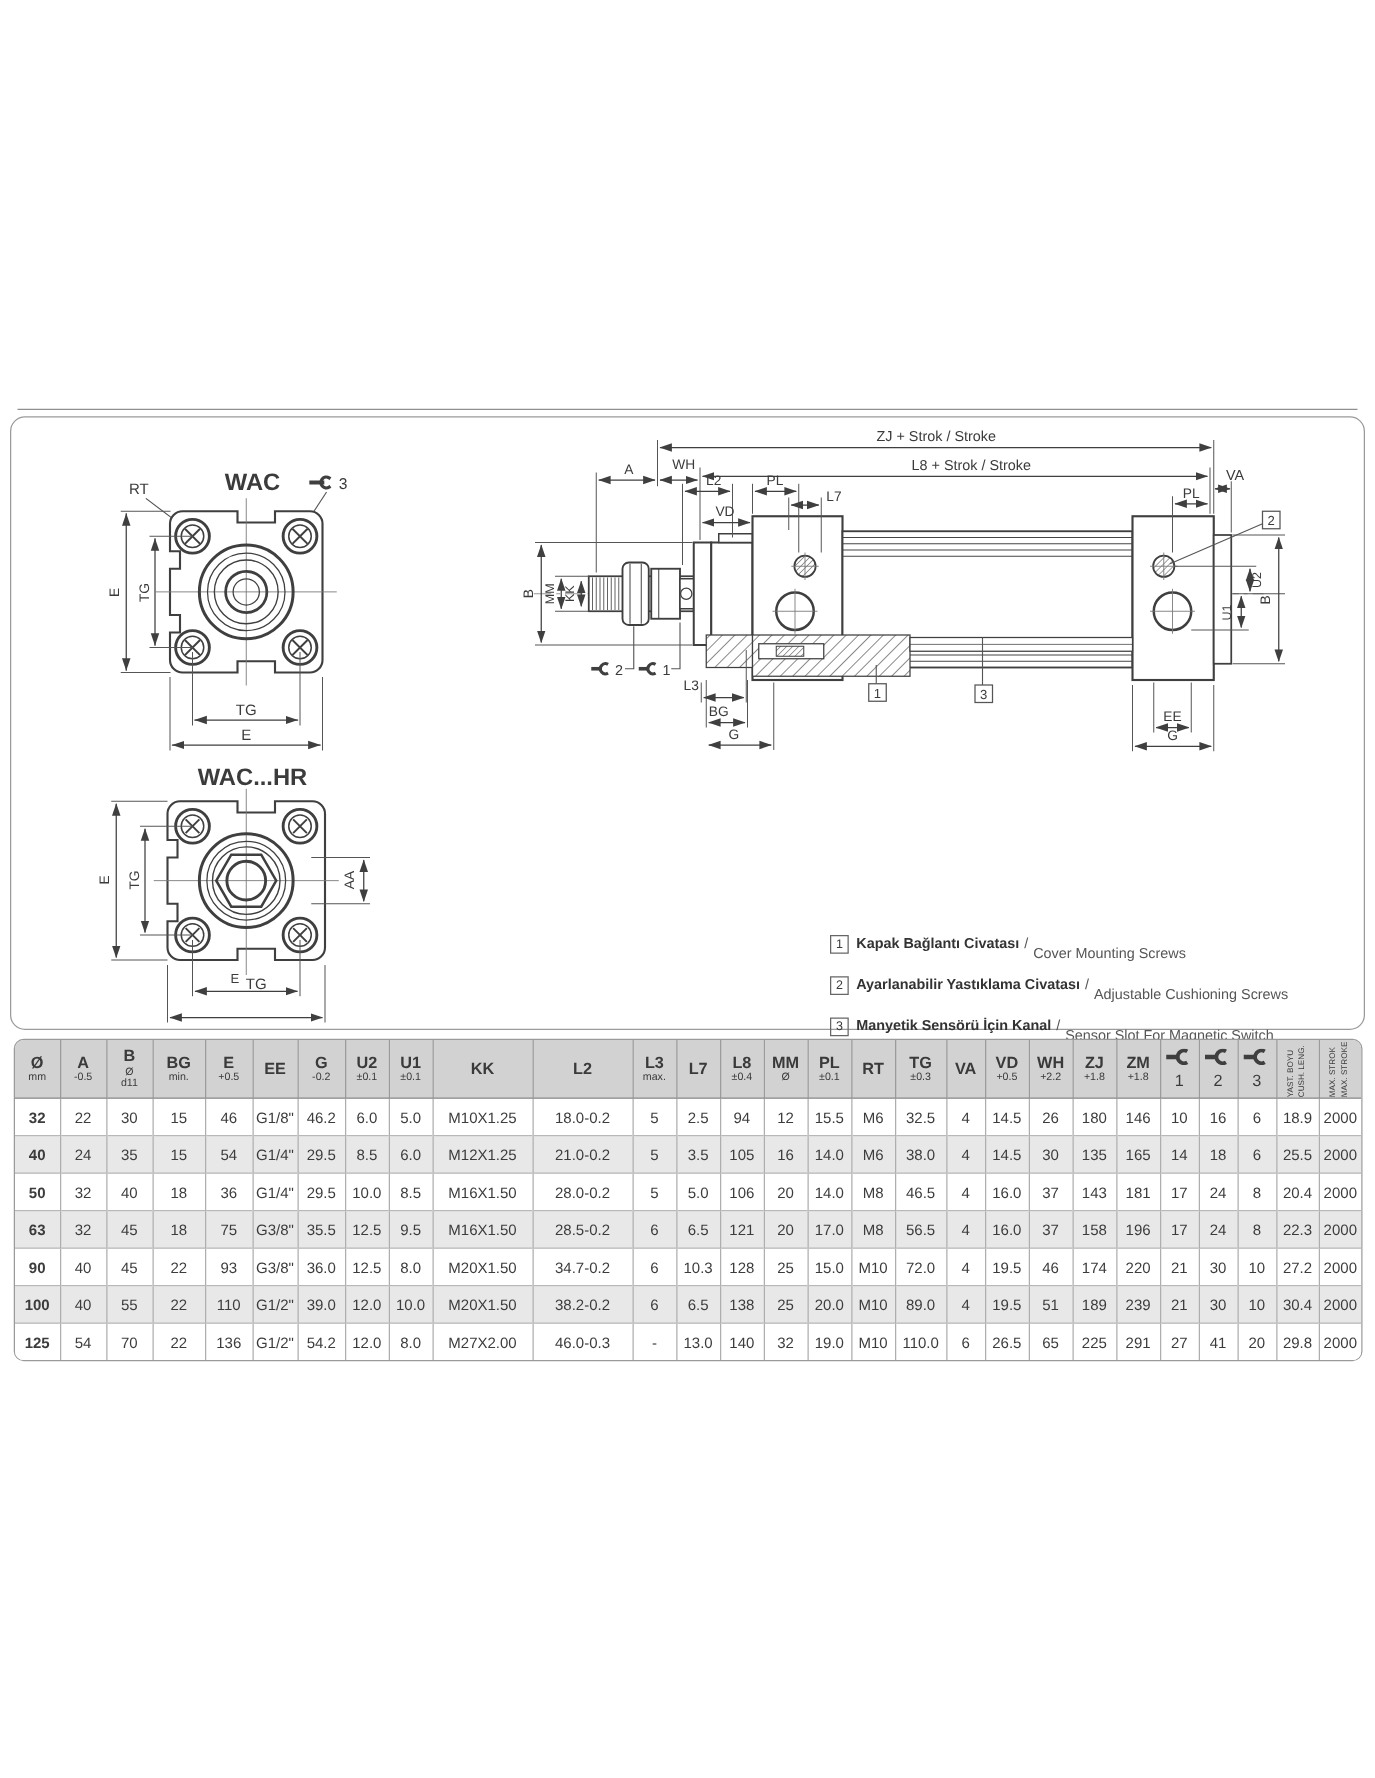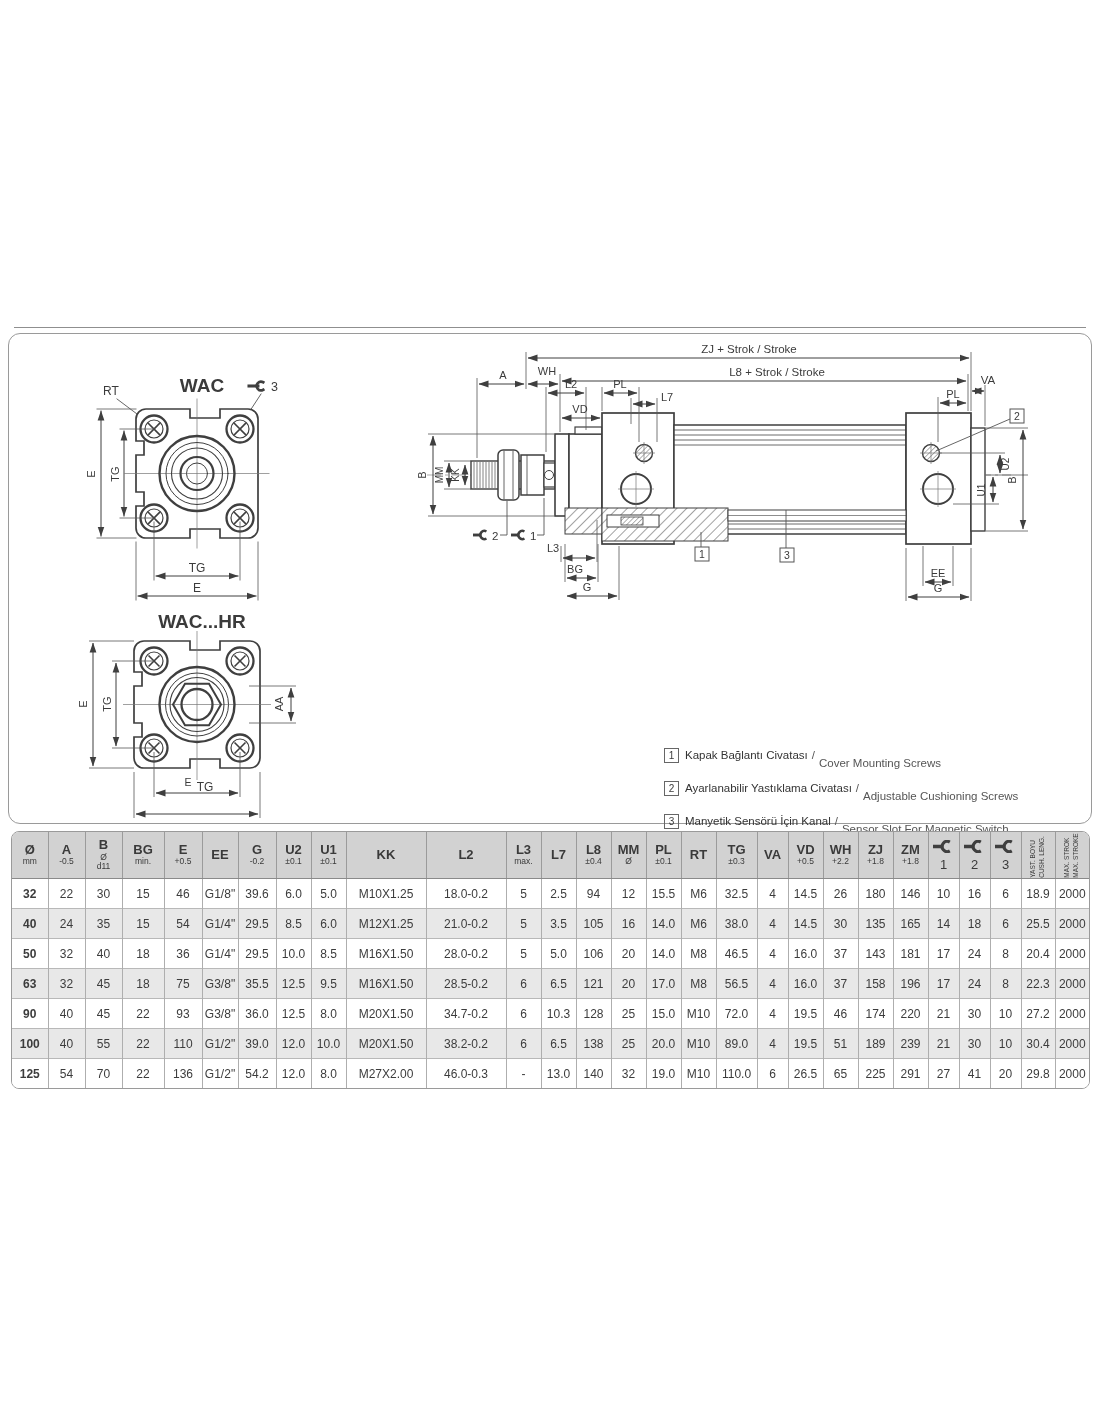--- a/index.html
+++ b/index.html
@@ -7,21 +7,21 @@
         font-family:"Liberation Sans", sans-serif;color:#3b3b3b;}
   .topline{position:absolute;top:327px;left:14px;width:1072px;height:1px;background:#8f8f8f;}
   .panel{position:absolute;top:333px;left:8px;width:1082px;height:489px;
          border:1.5px solid #9a9a9a;border-radius:12px;background:#fff;box-sizing:content-box;}
   .panel svg{position:absolute;top:0;left:0;}
   text{font-family:"Liberation Sans", sans-serif;fill:#3b3b3b;}
   .legend{position:absolute;left:655px;top:407px;font-size:11.5px;}
   .legend .row{display:flex;align-items:center;margin-bottom:5px;white-space:nowrap;}
   .legend .num{display:inline-flex;align-items:center;justify-content:center;width:13px;height:13px;
                border:1px solid #666;font-size:10px;margin-right:6px;flex:0 0 auto;}
-  .legend b{font-weight:normal;color:#333;}
+  .legend b{font-weight:bold;color:#333;}
   .legend .sep{margin:0 4px;color:#555;}
   .legend .en{color:#555;margin-top:16px;}
   .tablewrap{position:absolute;top:831px;left:11px;width:1077px;border:1.5px solid #9a9a9a;
              border-radius:8px;overflow:hidden;background:#fff;}
   table{width:100%;border-collapse:collapse;table-layout:fixed;}
   th{background:#d2d2d2;border-right:1px solid #9b9b9b;border-bottom:1.2px solid #8a8a8a;
      height:46px;vertical-align:middle;padding:0;text-align:center;font-weight:normal;}
   th:last-child,td:last-child{border-right:none;}
   td{border-right:1px solid #aeaeae;border-top:1px solid #b8b8b8;height:29px;
      font-size:12px;color:#3c3c3c;text-align:center;padding:0;background:#fff;}
@@ -511,21 +511,21 @@
           </tr>
         </thead>
       <tbody id="tbody">
           <tr>
             <td class="dia">32</td>
             <td>22</td>
             <td>30</td>
             <td>15</td>
             <td>46</td>
             <td>G1/8"</td>
-            <td>39.6</td>
+            <td>46.2</td>
             <td>6.0</td>
             <td>5.0</td>
             <td>M10X1.25</td>
             <td>18.0-0.2</td>
             <td>5</td>
             <td>2.5</td>
             <td>94</td>
             <td>12</td>
             <td>15.5</td>
             <td>M6</td>

